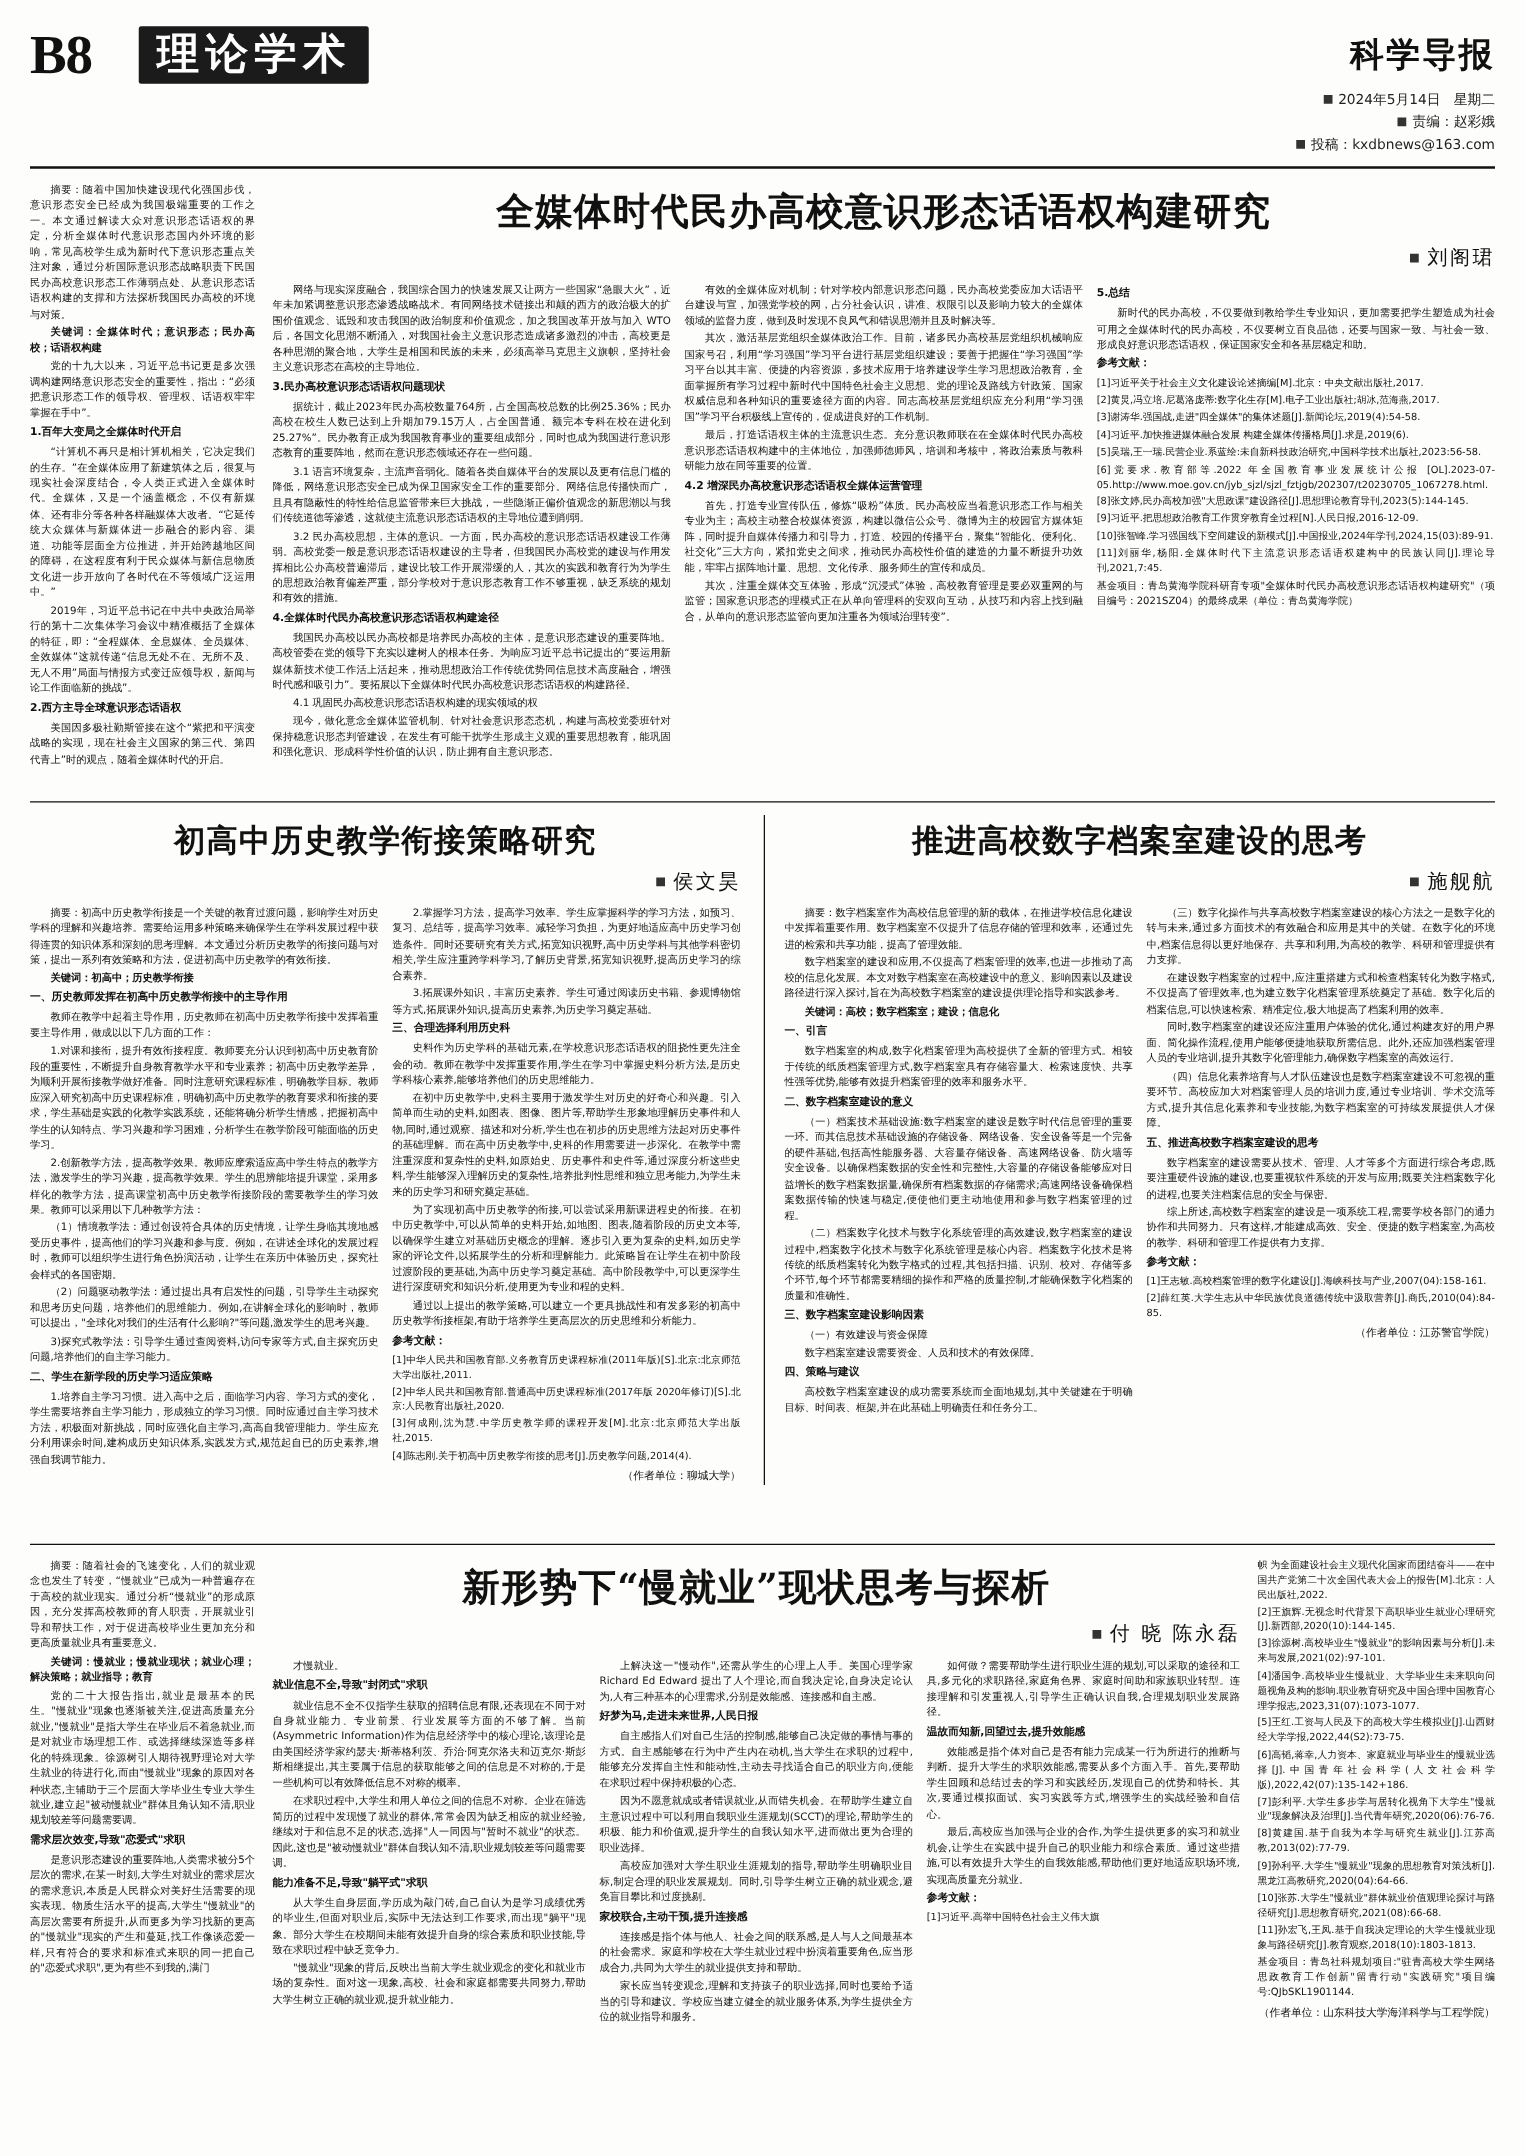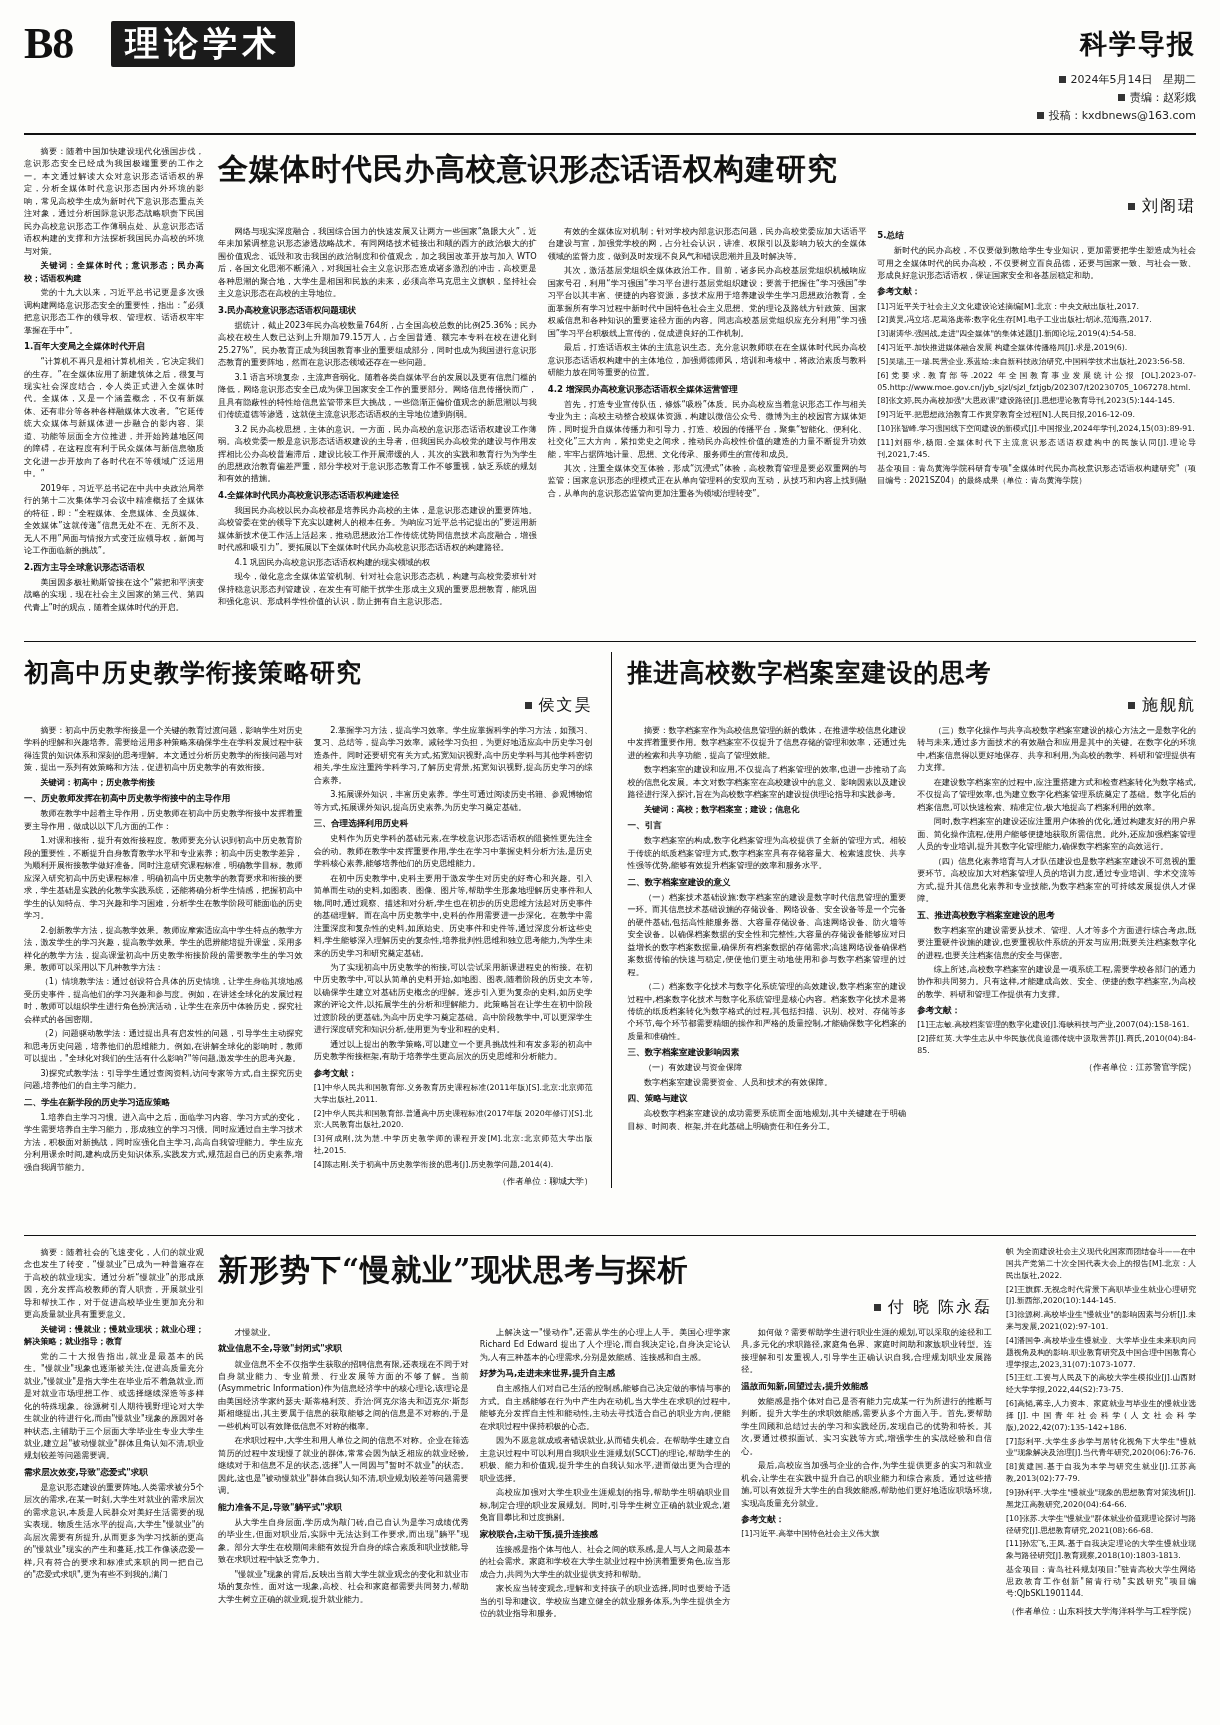--- a/index.html
+++ b/index.html
@@ -24,28 +24,28 @@
   }
   .mast-right { text-align:right; font-size:11px; line-height:1.65; color:#222; padding-top:4px; }
   .mast-right .line { white-space:nowrap; }
   .mast-right .sq { display:inline-block; width:7px; height:7px; background:#333; margin-right:5px; vertical-align:middle; }
   .paper-name { font-family:Liberation Sans, sans-serif; font-weight:bold; font-size:27px; letter-spacing:2px; color:#111; margin-bottom:4px; }
 
   
   .article { border-bottom:1.5px solid #111; padding:10px 0 8px 0; }
   .article:last-of-type { border-bottom:none; }
   .headline {
-    text-align:left; font-family:"DejaVu Serif", serif; font-weight:bold;
+    text-align:center; font-family:"DejaVu Serif", serif; font-weight:bold;
     font-size:30px; letter-spacing:1px; margin:4px 0 6px 0;
   }
   .headline.small { font-size:25px; }
   .byline { text-align:right; font-size:16px; margin-bottom:8px; letter-spacing:2px; }
   .byline .mk { display:inline-block; width:7px; height:7px; background:#333; margin-right:7px; vertical-align:middle; }
 
-  .cols { display:flex; gap:11px; align-items:stretch; }
+  .cols { display:flex; gap:11px; align-items:stretch;justify-content:flex-end; }
   .col { flex:1; font-size:8.2px; line-height:1.52; text-align:justify; }
   .col p { margin:0 0 2px 0; text-indent:2em; }
   .col p.nohang { text-indent:0; }
   .col h4 { font-size:8.6px; margin:4px 0 2px 0; font-weight:bold; text-indent:0; }
   .col .abs { font-size:8.2px; }
   .kw { font-weight:bold; }
   .unit { text-align:right; font-size:8.6px; margin-top:4px; }
 
   
   .top-grid { display:flex; gap:14px; }
@@ -230,21 +230,21 @@
             <p>才慢就业。</p>
             <h4>就业信息不全,导致"封闭式"求职</h4>
             <p>就业信息不全不仅指学生获取的招聘信息有限,还表现在不同于对自身就业能力、专业前景、行业发展等方面的不够了解。当前(Asymmetric Information)作为信息经济学中的核心理论,该理论是由美国经济学家约瑟夫·斯蒂格利茨、乔治·阿克尔洛夫和迈克尔·斯彭斯相继提出,其主要属于信息的获取能够之间的信息是不对称的,于是一些机构可以有效降低信息不对称的概率。</p>
             <p>在求职过程中,大学生和用人单位之间的信息不对称。企业在筛选简历的过程中发现慢了就业的群体,常常会因为缺乏相应的就业经验,继续对于和信息不足的状态,选择"人一同因与"暂时不就业"的状态。因此,这也是"被动慢就业"群体自我认知不清,职业规划较差等问题需要调。</p>
             <h4>能力准备不足,导致"躺平式"求职</h4>
             <p>从大学生自身层面,学历成为敲门砖,自己自认为是学习成绩优秀的毕业生,但面对职业后,实际中无法达到工作要求,而出现"躺平"现象。部分大学生在校期间未能有效提升自身的综合素质和职业技能,导致在求职过程中缺乏竞争力。</p>
             <p>"慢就业"现象的背后,反映出当前大学生就业观念的变化和就业市场的复杂性。面对这一现象,高校、社会和家庭都需要共同努力,帮助大学生树立正确的就业观,提升就业能力。</p>
           </div>
           <div class="col">
             <p>上解决这一"慢动作",还需从学生的心理上人手。美国心理学家 Richard Ed Edward 提出了人个理论,而自我决定论,自身决定论认为,人有三种基本的心理需求,分别是效能感、连接感和自主感。</p>
-            <h4>好梦为马,走进未来世界,提升自主感</h4>
+            <h4>好梦为马,走进未来世界,人民日报</h4>
             <p>自主感指人们对自己生活的控制感,能够自己决定做的事情与事的方式。自主感能够在行为中产生内在动机,当大学生在求职的过程中,能够充分发挥自主性和能动性,主动去寻找适合自己的职业方向,便能在求职过程中保持积极的心态。</p>
             <p>因为不愿意就成或者错误就业,从而错失机会。在帮助学生建立自主意识过程中可以利用自我职业生涯规划(SCCT)的理论,帮助学生的积极、能力和价值观,提升学生的自我认知水平,进而做出更为合理的职业选择。</p>
             <p>高校应加强对大学生职业生涯规划的指导,帮助学生明确职业目标,制定合理的职业发展规划。同时,引导学生树立正确的就业观念,避免盲目攀比和过度挑剔。</p>
             <h4>家校联合,主动干预,提升连接感</h4>
             <p>连接感是指个体与他人、社会之间的联系感,是人与人之间最基本的社会需求。家庭和学校在大学生就业过程中扮演着重要角色,应当形成合力,共同为大学生的就业提供支持和帮助。</p>
             <p>家长应当转变观念,理解和支持孩子的职业选择,同时也要给予适当的引导和建议。学校应当建立健全的就业服务体系,为学生提供全方位的就业指导和服务。</p>
           </div>
           <div class="col">
             <p>如何做？需要帮助学生进行职业生涯的规划,可以采取的途径和工具,多元化的求职路径,家庭角色界、家庭时间助和家族职业转型。连接理解和引发重视人,引导学生正确认识自我,合理规划职业发展路径。</p>
             <h4>温故而知新,回望过去,提升效能感</h4>

